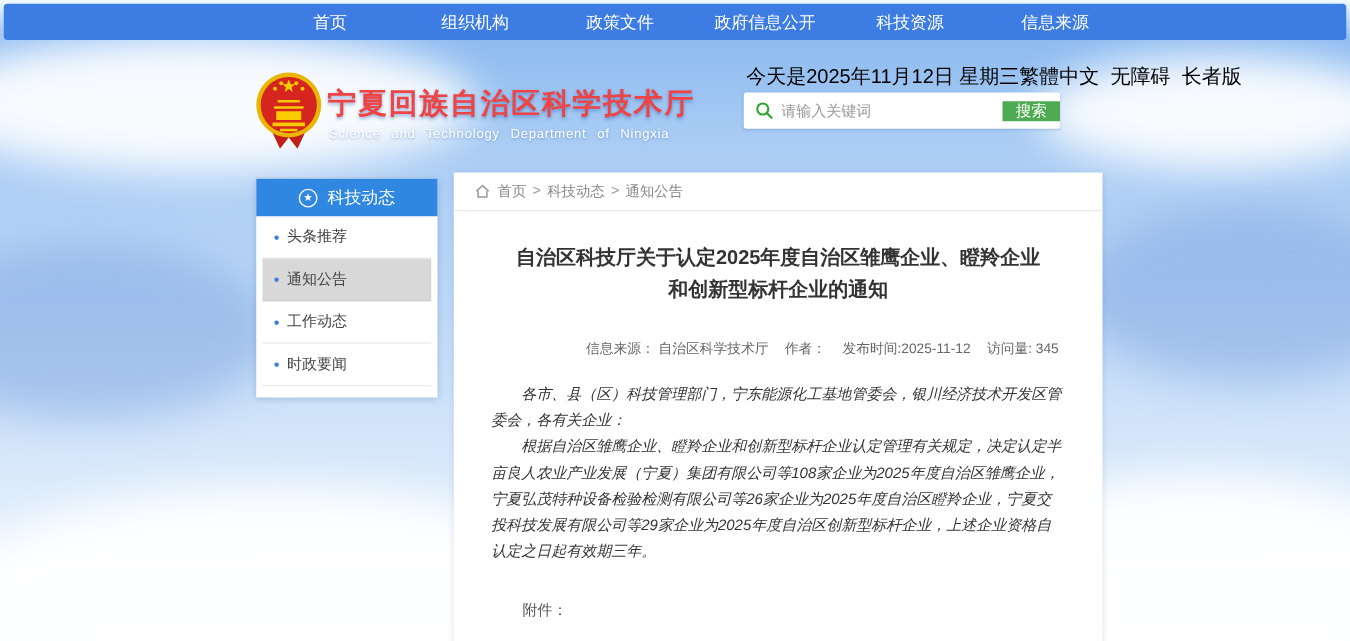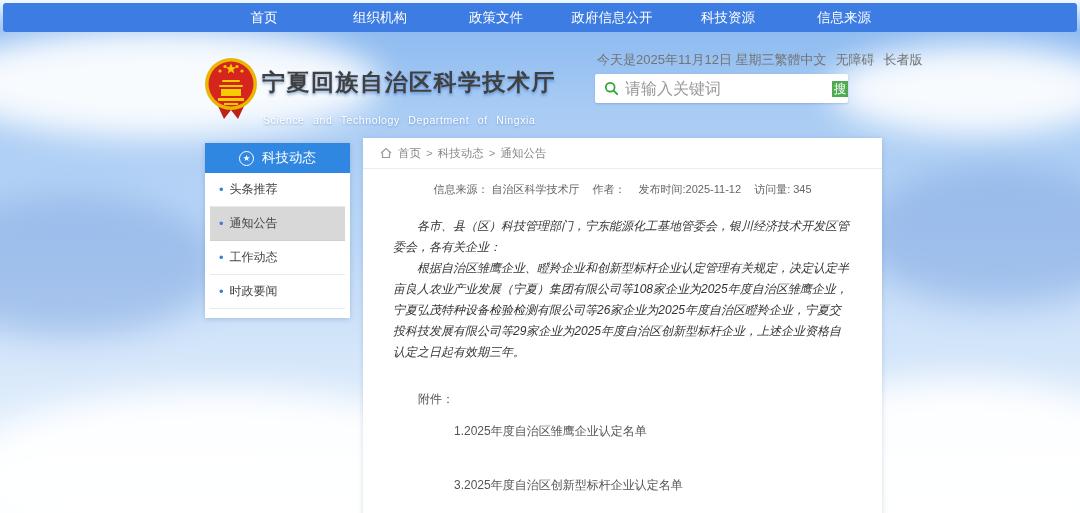--- a/index.html
+++ b/index.html
@@ -18,43 +18,43 @@
     position:absolute; top:3px; left:3px; right:3px; height:29px;
     background:#3d7ce2; border-radius:3px;
     display:flex; align-items:center; padding-left:218px; gap:30px; z-index:30;
   }
   .nav-item { width:86px; text-align:center; color:#fff; font-size:13.5px; cursor:pointer; white-space:nowrap; }
 
   
   .emblem { position:absolute; left:204px; top:56px; z-index:10; }
   .site-title {
     position:absolute; left:262px; top:67px; z-index:10;
-    color:#404040; font-size:23px; font-weight:bold; letter-spacing:1.5px;
+    color:#ef4444; font-size:23px; font-weight:bold; letter-spacing:1.5px;
     text-shadow:0 2px 3px rgba(25,80,170,.45); white-space:nowrap;
   }
   .site-subtitle {
-    position:absolute; left:263px; top:114px; z-index:10;
+    position:absolute; left:263px; top:101px; z-index:10;
     color:#fff; font-size:10.5px; letter-spacing:.6px; word-spacing:5px;
     text-shadow:0 1px 2px rgba(25,80,170,.4); white-space:nowrap;
   }
   .date-bar {
     position:absolute; left:597px; top:51px; width:274px; z-index:10;
     display:flex; justify-content:space-between; align-items:center;
-    font-size:13px; color:#737373; white-space:nowrap;
+    font-size:16px; color:#000000; white-space:nowrap;
   }
   .quick-links { display:flex; gap:9px; }
   .quick-link { cursor:pointer; }
 
   .search-bar {
     position:absolute; left:595px; top:74px; width:253px; height:29px; z-index:10;
     background:#fff; border-radius:2px; display:flex; align-items:center; overflow:hidden;
     box-shadow:0 1px 2px rgba(60,100,160,.25);
   }
   .search-icon { margin:0 6px 0 9px; display:flex; }
-  .search-input { flex:1; border:none; outline:none; font-size:16px; color:#0f766e; background:transparent; height:100%; }
+  .search-input { flex:1; border:none; outline:none; font-size:12px; color:#0f766e; background:transparent; height:100%; }
   .search-input::placeholder { color:#999; }
   .search-btn { width:46px; height:16px; background:#4fab51; color:#fff; border:none; font-size:12.5px; cursor:pointer; font-family:inherit; }
 
   
   .sidebar {
     position:absolute; left:205px; top:143px; width:145px; z-index:20;
     background:#fff; padding-bottom:9px; box-shadow:0 1px 5px rgba(80,110,160,.3);
   }
   .sidebar-header {
     height:30px; background:#3087e2; color:#fff;
@@ -83,21 +83,21 @@
   }
   .crumb { cursor:pointer; }
   .crumb-sep { color:#999; }
   .home-icon { display:flex; margin-right:1px; }
 
   .article { padding:0 30px; }
   .article-title {
     margin-top:25px; text-align:center; font-size:16px; font-weight:bold;
     color:#333; line-height:26px;
   }
-  .article-meta { margin-top:13px; text-align:center; font-size:11px; color:#666; }
+  .article-meta { margin-top:25px; text-align:right; font-size:11px; color:#666; }
   .article-meta span { margin:0 5px; }
   .article-body { margin-top:19px; font-size:12px; line-height:21px; color:#333;font-style:italic; }
   .article-body p { text-indent:2em; }
   .attachments { margin-top:25px; padding-left:25px; display:flex; font-size:12px; color:#555; line-height:22px; }
   .att-items { display:flex; flex-direction:column; }
   .att-item { cursor:pointer;margin-top:32px; }
 </style>
 </head>
 <body>
 
@@ -189,20 +189,24 @@
       </svg>
     </span>
     <span class="crumb">首页</span>
     <span class="crumb-sep">&gt;</span>
     <span class="crumb">科技动态</span>
     <span class="crumb-sep">&gt;</span>
     <span class="crumb">通知公告</span>
   </div>
 
   <article class="article">
+    <h1 class="article-title">
+      <div>自治区科技厅关于认定2025年度自治区雏鹰企业、瞪羚企业</div>
+      <div>和创新型标杆企业的通知</div>
+    </h1>
     <div class="article-meta">
       <span>信息来源： 自治区科学技术厅</span>
       <span>作者：</span>
       <span>发布时间:2025-11-12</span>
       <span>访问量: 345</span>
     </div>
     <div class="article-body">
       <p>各市、县（区）科技管理部门，宁东能源化工基地管委会，银川经济技术开发区管委会，各有关企业：</p>
       <p>根据自治区雏鹰企业、瞪羚企业和创新型标杆企业认定管理有关规定，决定认定半亩良人农业产业发展（宁夏）集团有限公司等108家企业为2025年度自治区雏鹰企业，宁夏弘茂特种设备检验检测有限公司等26家企业为2025年度自治区瞪羚企业，宁夏交投科技发展有限公司等29家企业为2025年度自治区创新型标杆企业，上述企业资格自认定之日起有效期三年。</p>
     </div>

